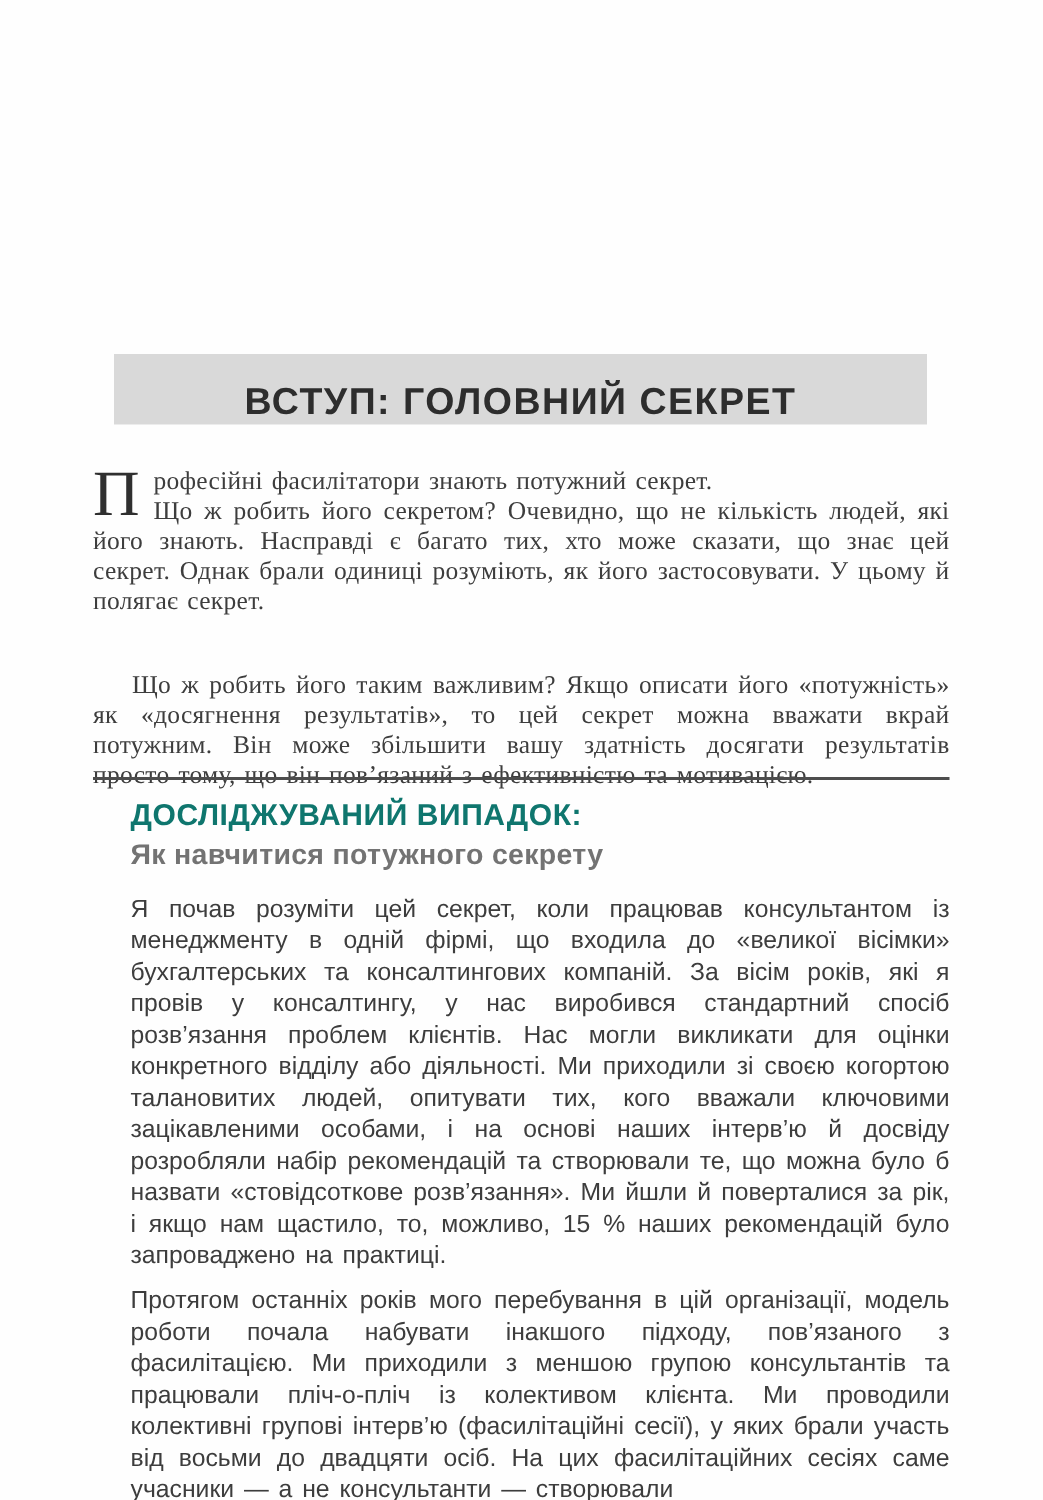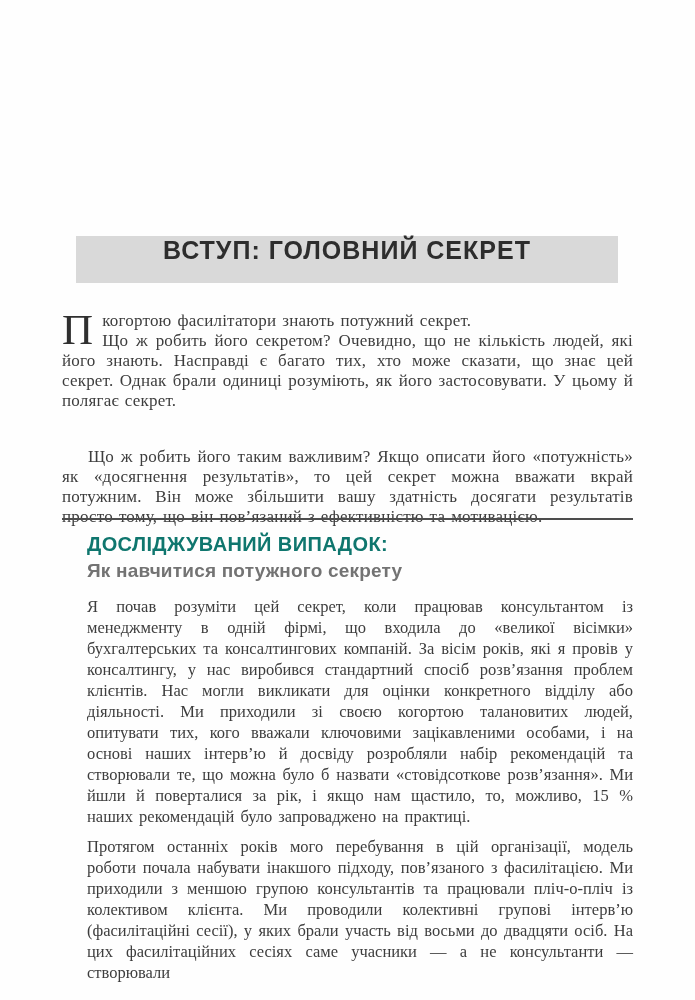--- a/index.html
+++ b/index.html
@@ -19,21 +19,21 @@
 
   
   .chapter-banner {
     position: absolute;
     left: 76px;
     top: 236px;
     width: 542px;
     height: 47px;
     background: #d9d9d9;
     display: flex;
-    align-items: flex-start;
+    align-items: flex-end;
     justify-content: center;
   }
   .chapter-banner .banner-title {
     font-family: "Liberation Sans", sans-serif;
     font-weight: bold;
     font-size: 25px;
     letter-spacing: 1px;
     color: #2d2d2d;
     white-space: nowrap;
   }
@@ -90,41 +90,41 @@
     margin: 0 0 14px 0;
     font-family: "Liberation Sans", sans-serif;
     font-weight: bold;
     font-size: 19px;
     line-height: 1.1;
     letter-spacing: 0.2px;
     color: #737373;
   }
   .case-paragraph {
     margin: 0;
-    font-family: Liberation Serif, serif;
+    font-family: Liberation Sans, sans-serif;
     font-size: 16.5px;
     line-height: 21px;
     word-spacing: 2px;
     text-align: justify;
     color: #3d3d3d;
   }
   .case-paragraph + .case-paragraph { margin-top: 9px; }
 </style>
 </head>
 <body>
 
 <div class="page">
 
   <div class="chapter-banner">
     <span class="banner-title">ВСТУП: ГОЛОВНИЙ СЕКРЕТ</span>
   </div>
 
   <div class="intro">
     <p>
-      <span class="dropcap">П</span><span>когортою фасилітатори знають потужний секрет.</span>
+      <span class="dropcap">П</span><span>рофесійні фасилітатори знають потужний секрет.</span>
     </p>
     <p>Що ж робить його секретом? Очевидно, що не кількість людей, які його знають. Насправді є багато тих, хто може сказати, що знає цей секрет. Однак брали одиниці розуміють, як його застосовувати. У цьому й полягає секрет.</p>
     <p class="indented">Що ж робить його таким важливим? Якщо описати його «потужність» як «досягнення результатів», то цей секрет можна вважати вкрай потужним. Він може збільшити вашу здатність досягати результатів просто тому, що він пов’язаний з ефективністю та мотивацією.</p>
   </div>
 
   <div class="case-study">
     <hr class="section-rule">
     <div class="case-inner">
       <h2 class="case-heading">ДОСЛІДЖУВАНИЙ ВИПАДОК:</h2>
       <h3 class="case-subheading">Як навчитися потужного секрету</h3>

